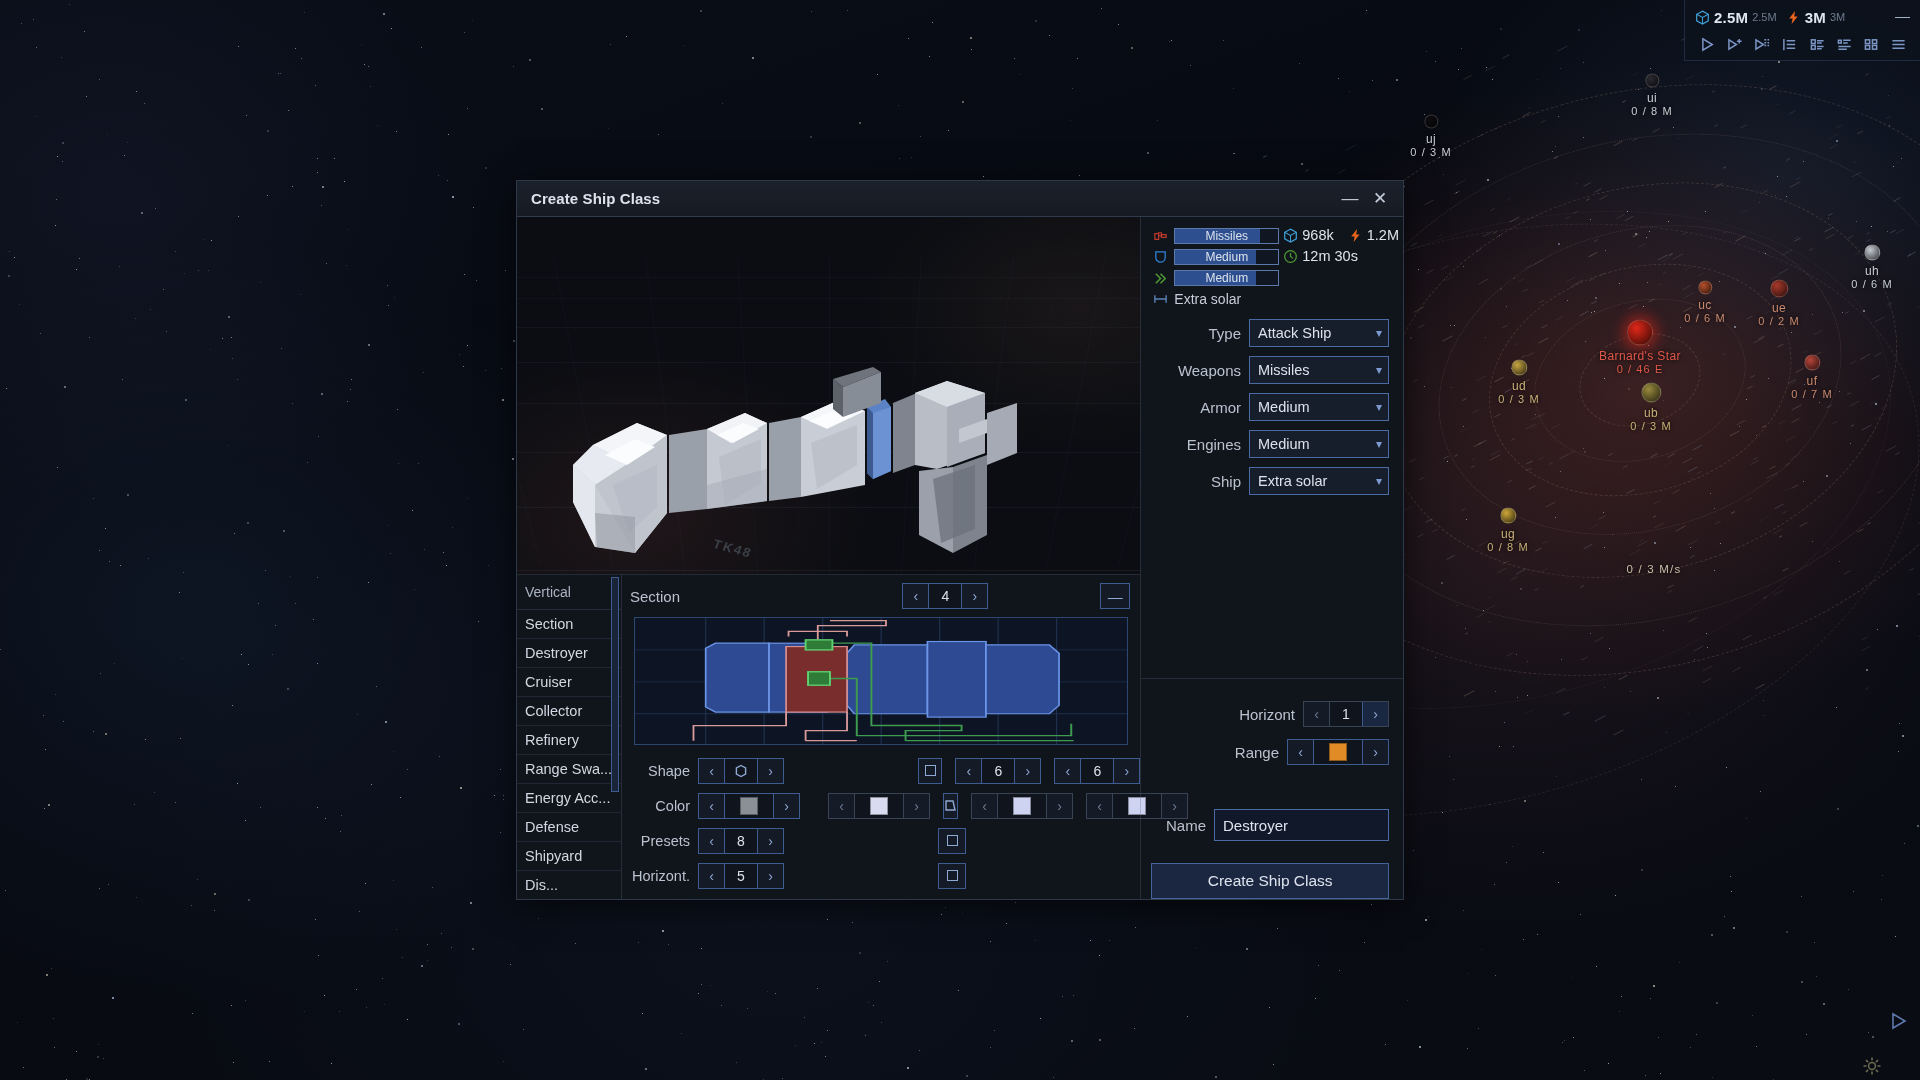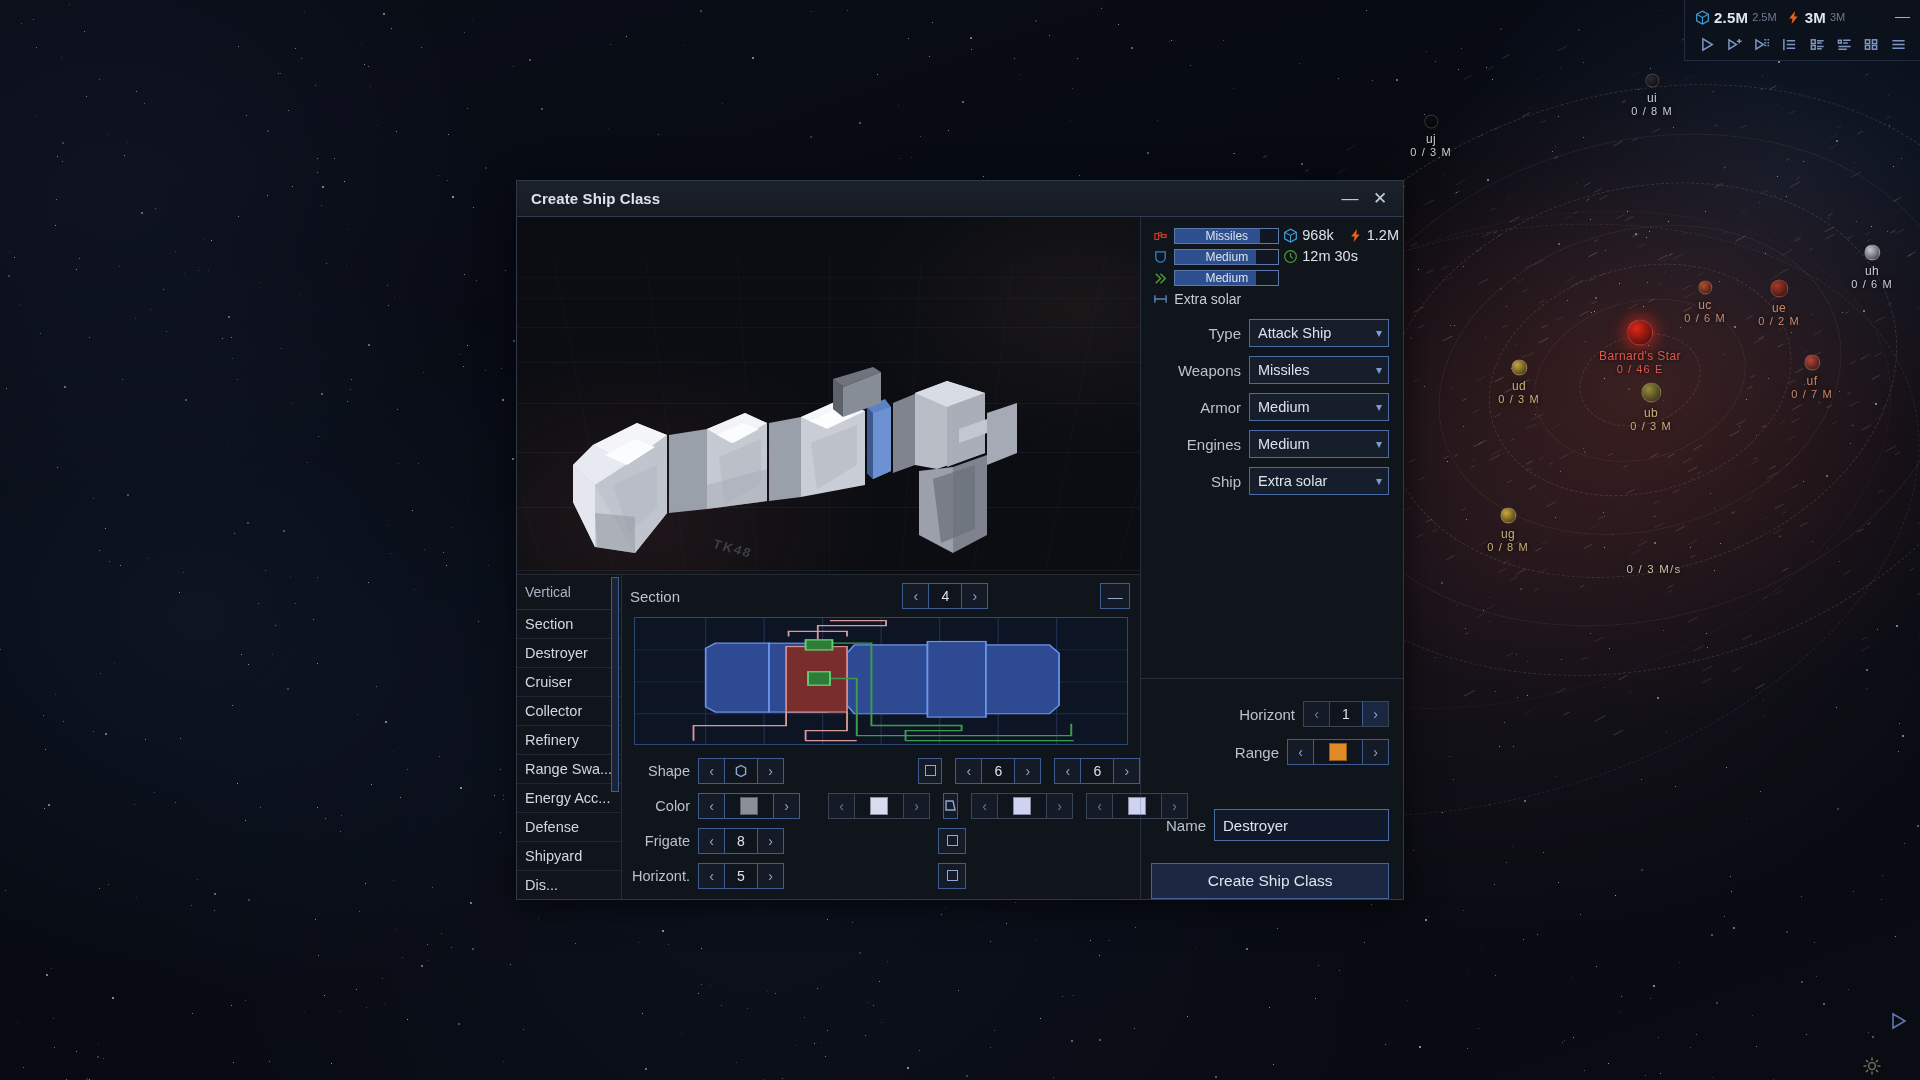--- a/index.html
+++ b/index.html
@@ -1822,21 +1822,21 @@
               <div class="step dim">
                 <div class="arr">‹</div>
                 <div class="val">
                   <span class="sw" id="sw-n2" style="background: rgb(207, 211, 242);"></span>
                 </div>
                 <div class="arr">›</div>
               </div>
             </div>
 
             <div class="crow">
-              <div class="rlbl">Frigate</div>
+              <div class="rlbl">Presets</div>
               <div class="step">
                 <div class="arr">‹</div>
                 <div class="val">8</div>
                 <div class="arr">›</div>
               </div>
               <div class="gapw"></div>
               <div style="width:126px"></div>
               <div class="boxbtn">
                   <div class="sq"></div>
                 </div>

